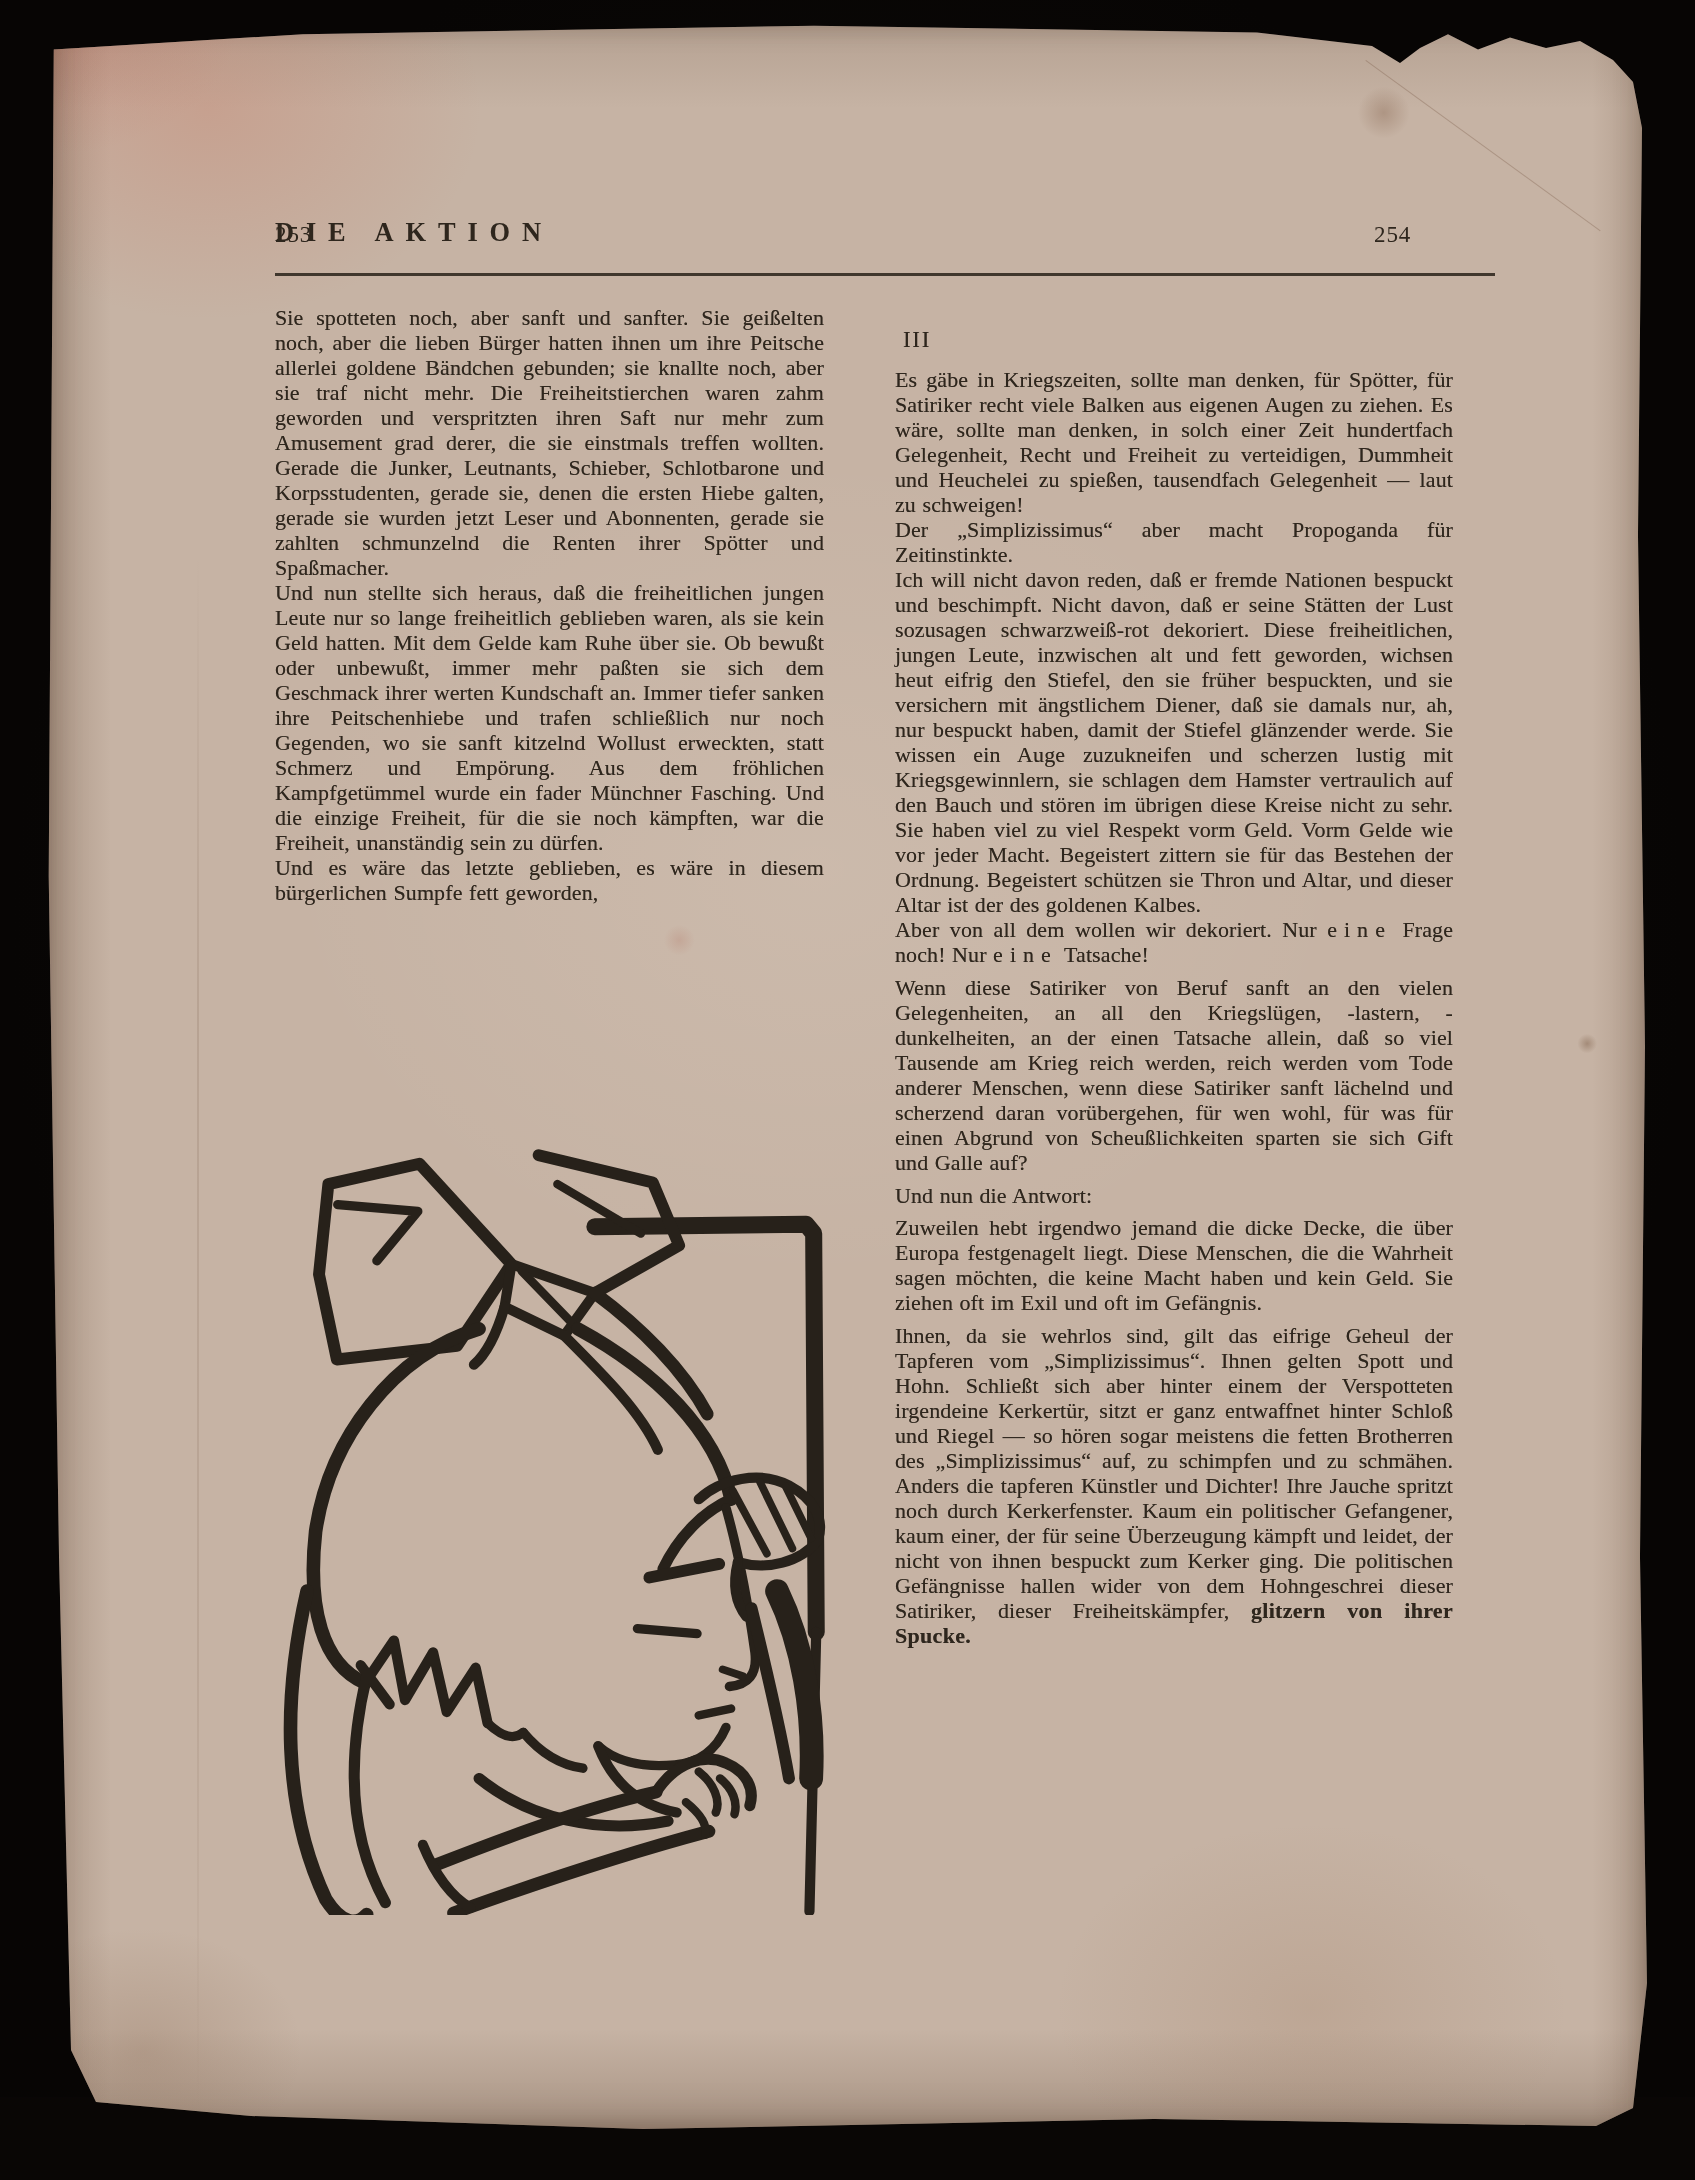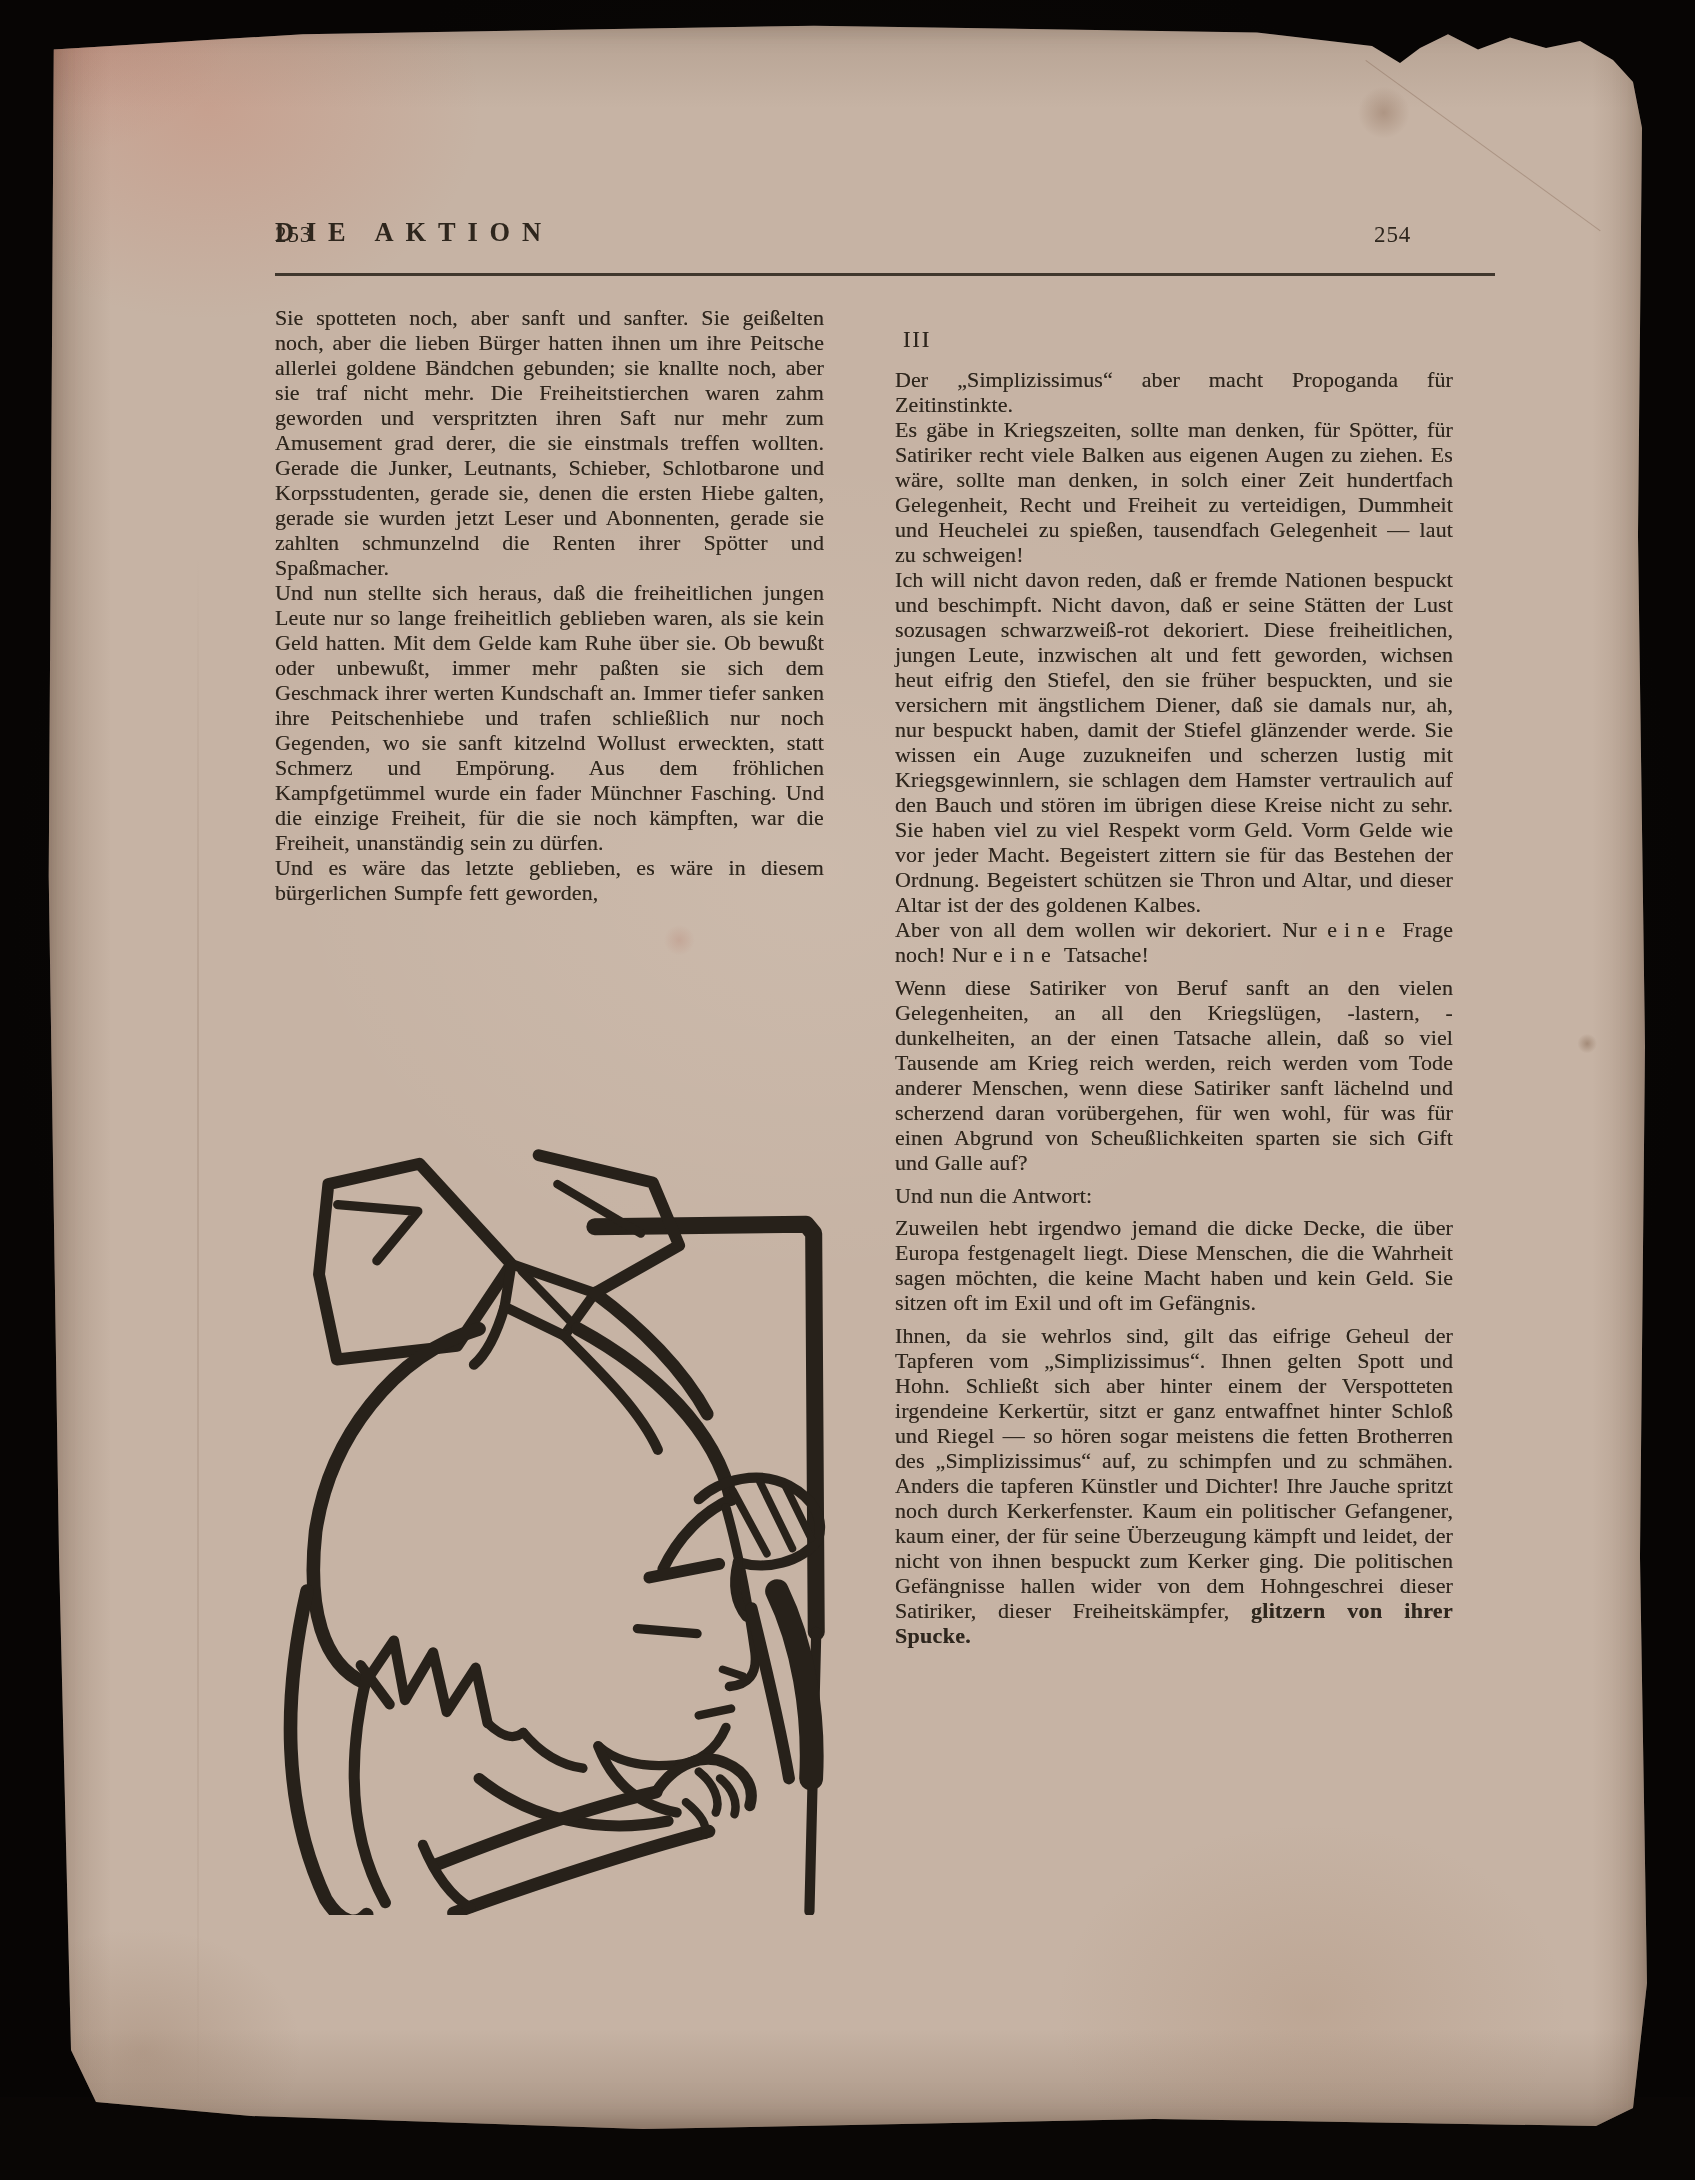--- a/index.html
+++ b/index.html
@@ -150,27 +150,27 @@
     <div class="rule"></div>
 
     <div class="col col-left">
       <p>Sie spotteten noch, aber sanft und sanfter. Sie geißelten noch, aber die lieben Bürger hatten ihnen um ihre Peitsche allerlei goldene Bändchen gebunden; sie knallte noch, aber sie traf nicht mehr. Die Freiheitstierchen waren zahm geworden und verspritzten ihren Saft nur mehr zum Amusement grad derer, die sie einstmals treffen wollten. Gerade die Junker, Leutnants, Schieber, Schlotbarone und Korpsstudenten, gerade sie, denen die ersten Hiebe galten, gerade sie wurden jetzt Leser und Abonnenten, gerade sie zahlten schmunzelnd die Renten ihrer Spötter und Spaßmacher.</p>
       <p>Und nun stellte sich heraus, daß die freiheitlichen jungen Leute nur so lange freiheitlich geblieben waren, als sie kein Geld hatten. Mit dem Gelde kam Ruhe über sie. Ob bewußt oder unbewußt, immer mehr paßten sie sich dem Geschmack ihrer werten Kundschaft an. Immer tiefer sanken ihre Peitschenhiebe und trafen schließlich nur noch Gegenden, wo sie sanft kitzelnd Wollust erweckten, statt Schmerz und Empörung. Aus dem fröhlichen Kampfgetümmel wurde ein fader Münchner Fasching. Und die einzige Freiheit, für die sie noch kämpften, war die Freiheit, unanständig sein zu dürfen.</p>
       <p>Und es wäre das letzte geblieben, es wäre in diesem bürgerlichen Sumpfe fett geworden,</p>
     </div>
 
     <div class="col col-right">
       <h3 class="section-heading">III</h3>
+      <p>Es gäbe in Kriegszeiten, sollte man denken, für Spötter, für Satiriker recht viele Balken aus eigenen Augen zu ziehen. Es wäre, sollte man denken, in solch einer Zeit hundertfach Gelegenheit, Recht und Freiheit zu verteidigen, Dummheit und Heuchelei zu spießen, tausendfach Gelegenheit — laut zu schweigen!</p>
       <p>Der „Simplizissimus“ aber macht Propoganda für Zeitinstinkte.</p>
-      <p>Es gäbe in Kriegszeiten, sollte man denken, für Spötter, für Satiriker recht viele Balken aus eigenen Augen zu ziehen. Es wäre, sollte man denken, in solch einer Zeit hundertfach Gelegenheit, Recht und Freiheit zu verteidigen, Dummheit und Heuchelei zu spießen, tausendfach Gelegenheit — laut zu schweigen!</p>
       <p>Ich will nicht davon reden, daß er fremde Nationen bespuckt und beschimpft. Nicht davon, daß er seine Stätten der Lust sozusagen schwarzweiß-rot dekoriert. Diese freiheitlichen, jungen Leute, inzwischen alt und fett geworden, wichsen heut eifrig den Stiefel, den sie früher bespuckten, und sie versichern mit ängstlichem Diener, daß sie damals nur, ah, nur bespuckt haben, damit der Stiefel glänzender werde. Sie wissen ein Auge zuzukneifen und scherzen lustig mit Kriegsgewinnlern, sie schlagen dem Hamster vertraulich auf den Bauch und stören im übrigen diese Kreise nicht zu sehr. Sie haben viel zu viel Respekt vorm Geld. Vorm Gelde wie vor jeder Macht. Begeistert zittern sie für das Bestehen der Ordnung. Begeistert schützen sie Thron und Altar, und dieser Altar ist der des goldenen Kalbes.</p>
       <p><span>Aber von all dem wollen wir dekoriert. Nur </span><span class="gesperrt">eine</span><span> Frage noch! Nur </span><span class="gesperrt">eine</span><span> Tatsache!</span></p>
       <p class="gap-sm">Wenn diese Satiriker von Beruf sanft an den vielen Gelegenheiten, an all den Kriegslügen, -lastern, -dunkelheiten, an der einen Tatsache allein, daß so viel Tausende am Krieg reich werden, reich werden vom Tode anderer Menschen, wenn diese Satiriker sanft lächelnd und scherzend daran vorübergehen, für wen wohl, für was für einen Abgrund von Scheußlichkeiten sparten sie sich Gift und Galle auf?</p>
       <p class="gap-sm">Und nun die Antwort:</p>
-      <p class="gap-sm">Zuweilen hebt irgendwo jemand die dicke Decke, die über Europa festgenagelt liegt. Diese Menschen, die die Wahrheit sagen möchten, die keine Macht haben und kein Geld. Sie sitzen oft im Exil und oft im Gefängnis.</p>
+      <p class="gap-sm">Zuweilen hebt irgendwo jemand die dicke Decke, die über Europa festgenagelt liegt. Diese Menschen, die die Wahrheit sagen möchten, die keine Macht haben und kein Geld. Sie ziehen oft im Exil und oft im Gefängnis.</p>
       <p class="gap-sm"><span>Ihnen, da sie wehrlos sind, gilt das eifrige Geheul der Tapferen vom „Simplizissimus“. Ihnen gelten Spott und Hohn. Schließt sich aber hinter einem der Verspotteten irgendeine Kerkertür, sitzt er ganz entwaffnet hinter Schloß und Riegel — so hören sogar meistens die fetten Brotherren des „Simplizissimus“ auf, zu schimpfen und zu schmähen. Anders die tapferen Künstler und Dichter! Ihre Jauche spritzt noch durch Kerkerfenster. Kaum ein politischer Gefangener, kaum einer, der für seine Überzeugung kämpft und leidet, der nicht von ihnen bespuckt zum Kerker ging. Die politischen Gefängnisse hallen wider von dem Hohngeschrei dieser Satiriker, dieser Freiheitskämpfer, </span><span class="bold-end">glitzern von ihrer Spucke.</span></p>
     </div>
 
     <div class="illustration">
       <svg viewBox="0 0 700 920" xmlns="http://www.w3.org/2000/svg">
         <g class="woodcut">
           <path d="M398,112 L646,109 L655,120 L658,588" stroke-width="20"></path>
           <path d="M658,588 L650,916" stroke-width="12"></path>
         </g>
         <g class="woodcut">

